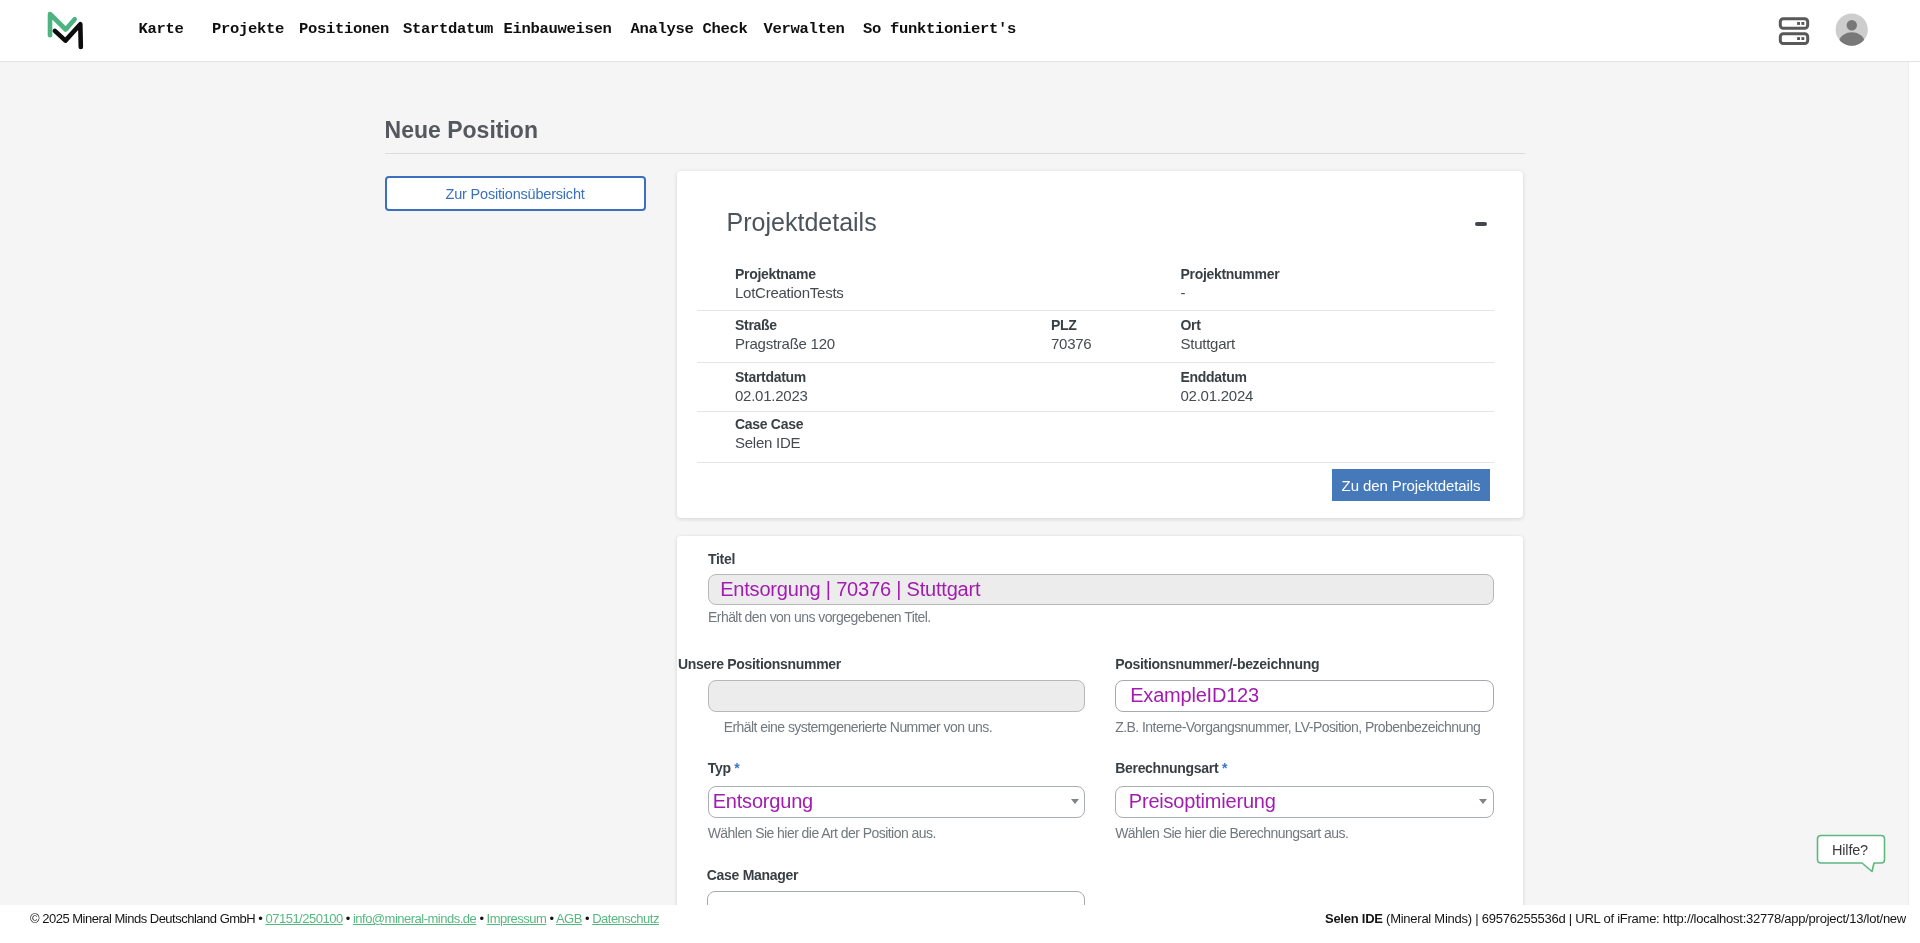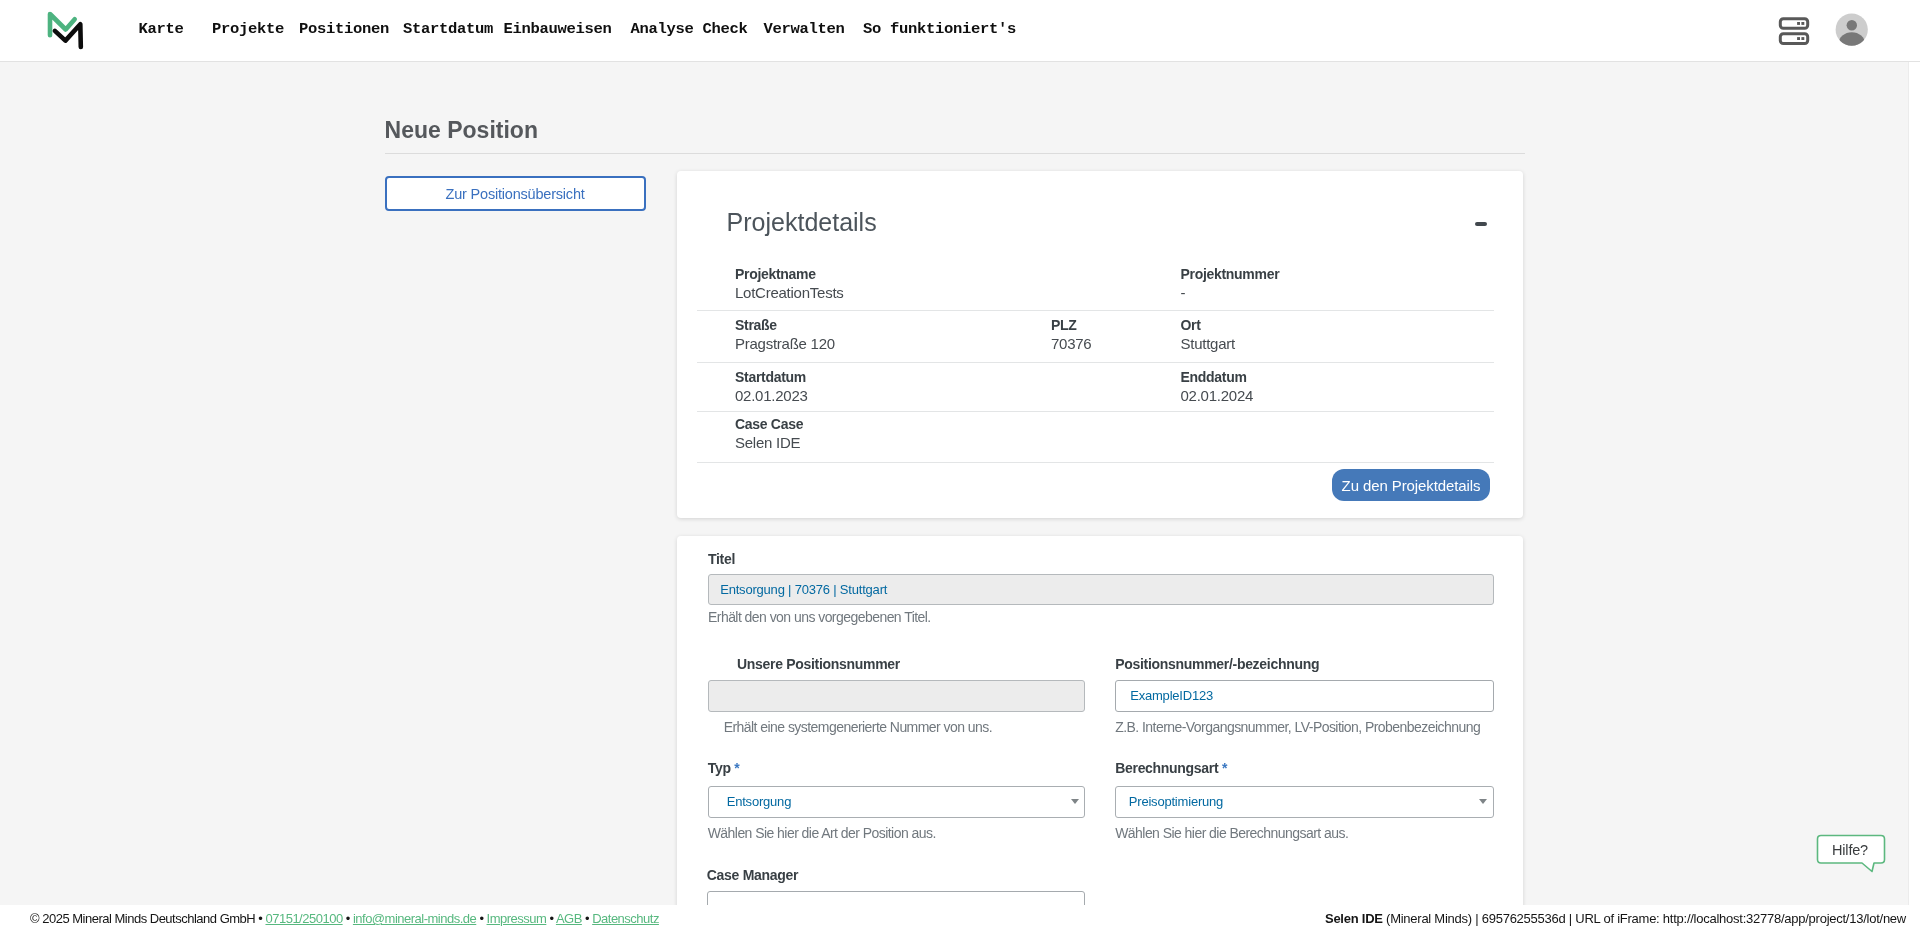--- a/index.html
+++ b/index.html
@@ -9,21 +9,21 @@
   .abs { position:absolute; }
   .t { position:absolute; line-height:1; white-space:nowrap; }
   .b { font-weight:bold; }
   .header { position:absolute; left:0; top:0; width:1920px; height:62px; background:#fff; border-bottom:1px solid #e2e2e2; }
   .nav { font-size:15.5px; font-weight:bold; color:#0f0f0f; letter-spacing:-0.3px; top:22.2px;font-family:Liberation Mono, monospace; }
   .card { position:absolute; background:#fff; border-radius:4px; box-shadow:0 1px 4px rgba(0,0,0,0.14); }
   .lbl { font-size:14px; font-weight:bold; color:#394045; letter-spacing:-0.3px; }
   .val { font-size:15px; color:#464b50; letter-spacing:-0.25px; }
   .hlp { font-size:14px; color:#71787e; letter-spacing:-0.55px; }
   .div1 { position:absolute; height:1px; background:#e3e5e6; }
-  .input { position:absolute; border-radius:3px; display:flex; align-items:center; font-size:13px; color:#0369a1; letter-spacing:-0.2px; }
+  .input { position:absolute; border-radius:8px; display:flex; align-items:center; font-size:20px; color:#a21caf; letter-spacing:-0.2px; }
   .dis { background:#ececec; border:1px solid #b5b9bc; }
   .ena { background:#fff; border:1px solid #a5aaae; }
   .sel { background:#fff; border:1px solid #a9aeb2; }
   .caret { position:absolute; width:0; height:0; border-left:4.2px solid transparent; border-right:4.2px solid transparent; border-top:5.2px solid #7e8487; }
   .scrollbar { position:absolute; right:0; top:62px; width:12px; height:881px; background:#fff; border-left:1px solid #ececec; }
   .footer { position:absolute; left:0; top:905px; width:1920px; height:38px; background:#fff; }
   .flink { color:#57b87f; text-decoration:underline; }
 </style>
 </head>
 <body>
@@ -90,40 +90,40 @@
 <div class="t lbl" style="left:735px; top:370.1px;">Startdatum</div>
 <div class="t lbl" style="left:1180.5px; top:370.1px;">Enddatum</div>
 <div class="t val" style="left:735px; top:388.1px;">02.01.2023</div>
 <div class="t val" style="left:1180.5px; top:388.1px;">02.01.2024</div>
 <div class="div1" style="left:697px; top:411px; width:797px;"></div>
 
 <div class="t lbl" style="left:735px; top:416.7px;">Case Case</div>
 <div class="t val" style="left:735px; top:434.8px;">Selen IDE</div>
 <div class="div1" style="left:697px; top:462px; width:797px;"></div>
 
-<div class="abs" style="left:1332px; top:469px; width:158px; height:32px; background:#4579b9; border-radius:12px; display:flex; align-items:center; justify-content:center;">
+<div class="abs" style="left:1332px; top:469px; width:158px; height:32px; background:#4579b9; border-radius:0; display:flex; align-items:center; justify-content:center;">
   <span style="font-size:15px; color:#fff; letter-spacing:-0.1px;">Zu den Projektdetails</span>
 </div>
 
 <div class="card" style="left:677px; top:535.5px; width:846px; height:425px;"></div>
 
 <div class="t lbl" style="left:708px; top:551.5px;">Titel</div>
 <div class="input dis" style="left:707.7px; top:574px; width:786px; height:31px; padding-left:11.5px;">Entsorgung | 70376 | Stuttgart</div>
 <div class="t hlp" style="left:708px; top:610.1px;">Erhält den von uns vorgegebenen Titel.</div>
 
-<div class="t lbl" style="left:737px; top:657.4px;">Unsere Positionsnummer</div>
+<div class="t lbl" style="left:678px; top:657.4px;">Unsere Positionsnummer</div>
 <div class="t lbl" style="left:1115.2px; top:657.4px;">Positionsnummer/-bezeichnung</div>
 <div class="input dis" style="left:707.7px; top:680.2px; width:377.8px; height:31.4px;"></div>
 <div class="input ena" style="left:1115.2px; top:680.2px; width:378.5px; height:31.4px; padding-left:14px;">ExampleID123</div>
 <div class="t hlp" style="left:707.7px; top:720.2px;padding-left:16px;">Erhält eine systemgenerierte Nummer von uns.</div>
 <div class="t hlp" style="left:1115.2px; top:720.2px;">Z.B. Interne-Vorgangsnummer, LV-Position, Probenbezeichnung</div>
 
 <div class="t lbl" style="left:707.7px; top:761px;">Typ <span style="color:#3b78c2;">*</span></div>
 <div class="t lbl" style="left:1115.2px; top:761px;">Berechnungsart <span style="color:#3b78c2;">*</span></div>
-<div class="input sel" style="left:707.7px; top:785.8px; width:377.8px; height:32px; padding-left:18px;">Entsorgung</div>
+<div class="input sel" style="left:707.7px; top:785.8px; width:377.8px; height:32px; padding-left:4px;">Entsorgung</div>
 <div class="caret" style="left:1070.7px; top:798.9px;"></div>
 <div class="input sel" style="left:1115.2px; top:785.8px; width:378.5px; height:32px; padding-left:12.6px;">Preisoptimierung</div>
 <div class="caret" style="left:1478.9px; top:798.9px;"></div>
 <div class="t hlp" style="left:707.7px; top:825.5px;">Wählen Sie hier die Art der Position aus.</div>
 <div class="t hlp" style="left:1115.2px; top:825.5px;">Wählen Sie hier die Berechnungsart aus.</div>
 
 <div class="t lbl" style="left:706.8px; top:868px;">Case Manager</div>
 <div class="input ena" style="left:706.8px; top:890.5px; width:378px; height:31px;"></div>
 
 <svg class="abs" style="left:1814px; top:834px;" width="74" height="42" viewBox="0 0 74 42">

